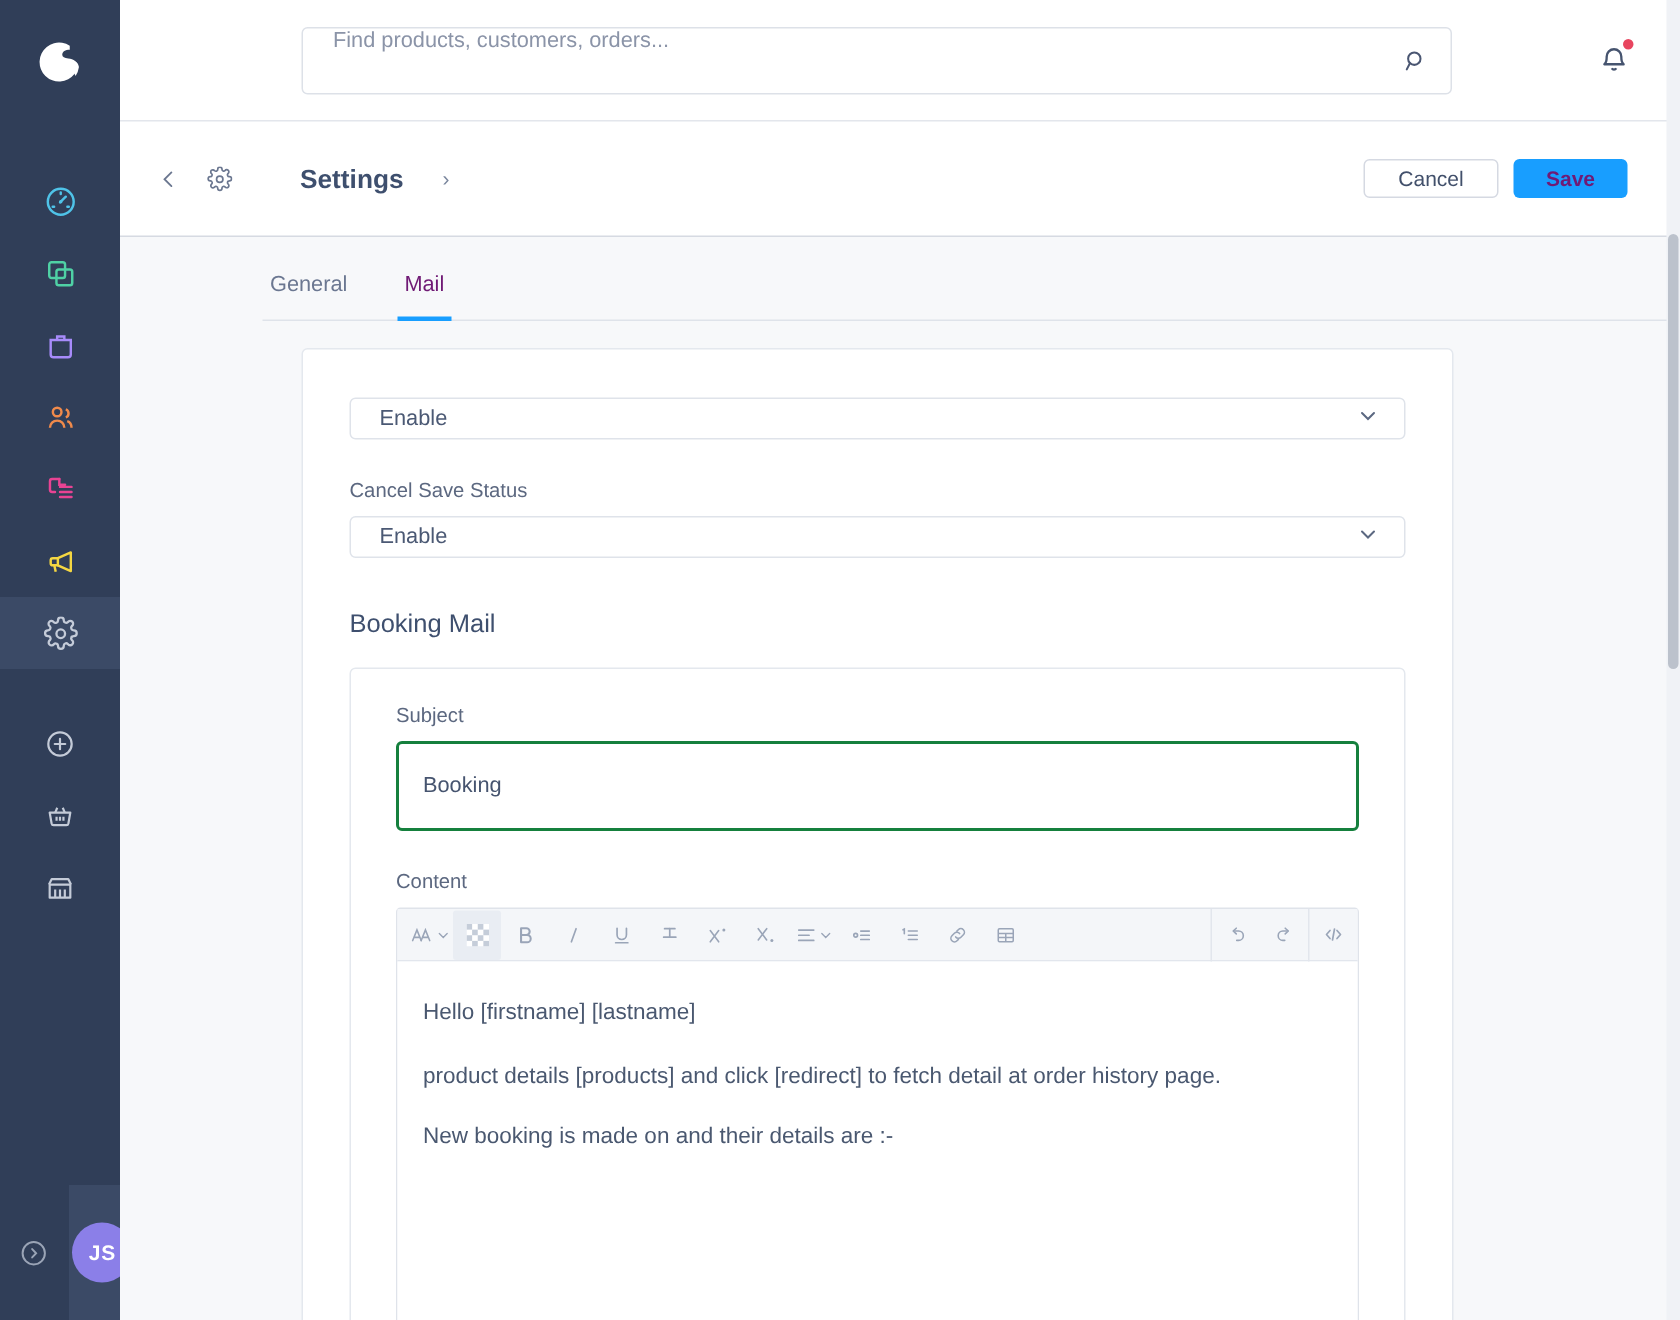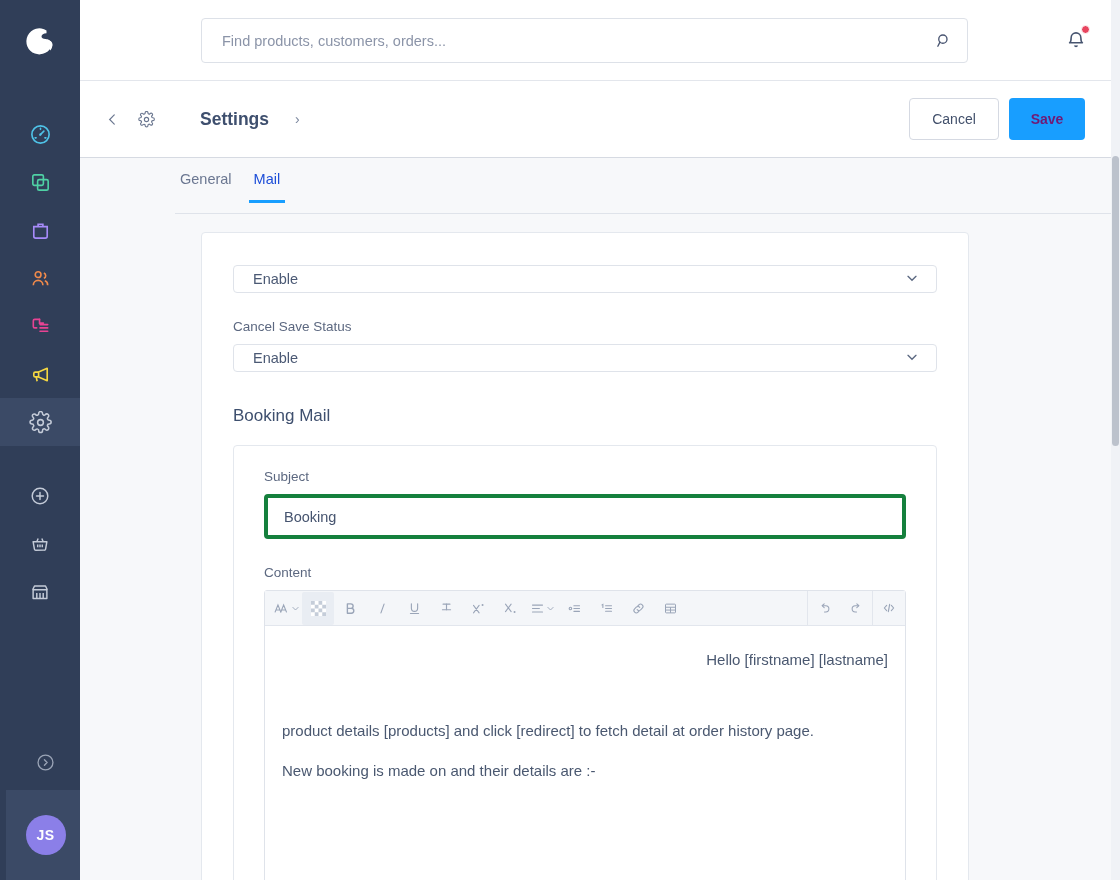--- a/index.html
+++ b/index.html
@@ -26,21 +26,21 @@
   .nav-group { width: 80px; }
   .nav-item {
     width: 80px; height: 48px;
     display: flex; align-items: center; justify-content: center;
     cursor: pointer;
   }
   .nav-item.active { background: #3b4a66; }
   .nav-spacer-sm { height: 26px; }
   .sidebar-bottom {
     position: absolute; bottom: 0; left: 0; width: 91px;
-    display: flex; flex-direction: column; align-items: center;
+    display: flex; flex-direction: row; align-items: center;
   }
   .collapse-btn {
     width: 80px; height: 56px;
     display: flex; align-items: center; justify-content: center;
     cursor: pointer;
   }
   .avatar-area {
     width: 80px; height: 90px; background: #3b4a66;
     display: flex; align-items: center; justify-content: center;
   }
@@ -64,21 +64,21 @@
     height: 81px; background: #fff;
     border-bottom: 1px solid #e3e6ec;
     display: flex; align-items: center;
     position: relative; flex: 0 0 81px;
   }
   .search-box {
     position: absolute; left: 121px; top: 18px;
     width: 767px; height: 45px;
     border: 1px solid #dde1e8; border-radius: 4px;
     background: #fff;
-    display: flex; align-items: center;
+    display: flex; align-items: flex-start;
   }
   .search-input {
     border: none; outline: none; flex: 1;
     font-size: 14.5px; color: #4a5672;
     font-family: "Liberation Sans", sans-serif;
     padding: 0 16px 0 20px; background: transparent;
   }
   .search-input::placeholder { color: #8b94a8; }
   .search-icon-btn {
     width: 46px; height: 43px;
@@ -112,51 +112,51 @@
   .breadcrumb {
     margin-left: 40px;
     display: flex; align-items: center; gap: 26px;
     font-size: 17.5px; color: #3e4f6e; font-weight: 600;
   }
   .crumb { cursor: pointer; }
   .crumb.current { cursor: default; }
   .crumb-sep { color: #7b879e; font-size: 14px; font-weight: 400; }
   .act-btns { margin-left: auto; margin-right: 35px; display: flex; gap: 10px; }
   .btn {
-    height: 42px; border-radius: 4px; font-size: 14px;
+    height: 26px; border-radius: 4px; font-size: 14px;
     font-family: "Liberation Sans", sans-serif;
     cursor: pointer; display: flex; align-items: center; justify-content: center;
   }
   .btn-cancel {
     width: 90px; background: #fff; color: #42506b;
     border: 1px solid #d5d9e2;
   }
   .btn-save {
     width: 76px; background: #189eff; color: #701a75; border: none;
     font-weight: 600;
   }
 
   
   .tabs-wrap {
     background: #f7f8fa;
     padding-left: 95px;
     flex: 0 0 56px;
     position: relative;
   }
   .tabs {
-    display: flex; gap: 12px; height: 56px; align-items: center;
+    display: flex; gap: 28px; height: 56px; align-items: flex-end;
     border-bottom: 1px solid #dfe3ea;
   }
   .tab {
     font-size: 14.5px; color: #6b7791;
     padding: 0 5px 13px 5px; cursor: pointer;
     border-bottom: 3px solid transparent;
     position: relative; top: 1px;
   }
-  .tab.active { color: #1d4ed8; border-bottom-color: #189eff; }
+  .tab.active { color: #701a75; border-bottom-color: #189eff; }
 
   
   .content {
     flex: 1 1 auto; overflow: hidden; position: relative;
     background: #f7f8fa;
   }
   .card {
     position: absolute; left: 121px; top: 18px;
     width: 768px; min-height: 900px;
     background: #fff; border: 1px solid #e4e8ee; border-radius: 4px;
@@ -178,22 +178,22 @@
   .select .chev { margin-left: auto; }
   .section-title {
     font-size: 17px; color: #3e4f6e; font-weight: 400;
     margin: 34px 0 19px 0;
   }
   .subcard {
     border: 1px solid #e4e8ee; border-radius: 4px;
     padding: 23px 30px 30px 30px;
   }
   .text-input {
-    height: 45px; width: 100%;
-    border: 4px solid #15803d; border-radius: 4px;
+    height: 60px; width: 100%;
+    border: 2px solid #15803d; border-radius: 4px;
     padding: 0 16px; font-size: 14.5px; color: #46546f;
     font-family: "Liberation Sans", sans-serif;
     outline: none; background: #fff;
   }
   .editor { border: 1px solid #dfe3ea; border-radius: 3px; }
   .editor-toolbar {
     height: 35px; background: #f4f6f9;
     border-bottom: 1px solid #e2e6ed;
     display: flex; align-items: center;
   }
@@ -205,21 +205,21 @@
     color: #9aa5b8;
   }
   .tb-btn.boxed { background: #e9edf3; border-radius: 2px; }
   .tb-sep { width: 1px; height: 35px; background: #e2e6ed; }
   .tb-chev { margin-left: 1px; }
   .editor-body {
     background: #fff; padding: 22px 17px; min-height: 330px;
     font-size: 15px; color: #4a5870; line-height: 1.55;
   }
   .editor-body p { margin-bottom: 16px; }
-  .editor-body p.gap { margin-bottom: 48px; text-align: right; }
+  .editor-body p.gap { margin-bottom: 20px; }
 
   
   .vscroll-track {
     position: absolute; right: 0; top: 0; width: 9px; height: 880px;
     background: #f0f2f6;
   }
   .vscroll-thumb {
     position: absolute; right: 1px; top: 156px;
     width: 7px; height: 290px; border-radius: 4px;
     background: #bcc2cc; cursor: pointer;

